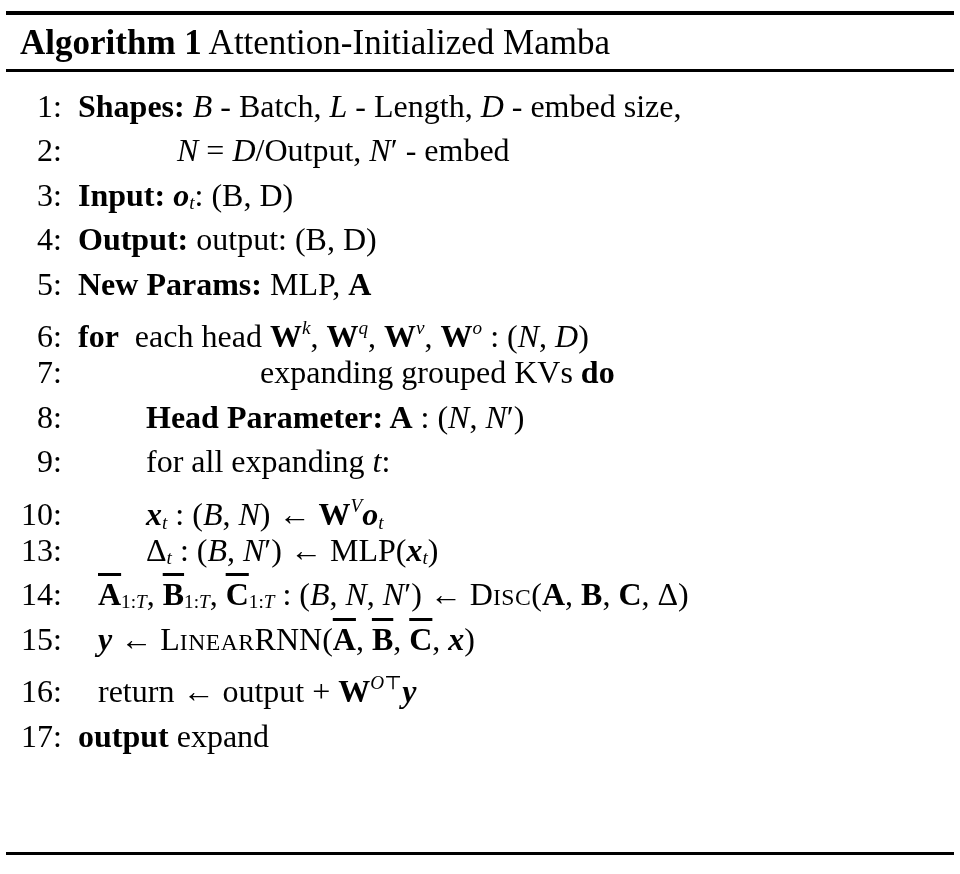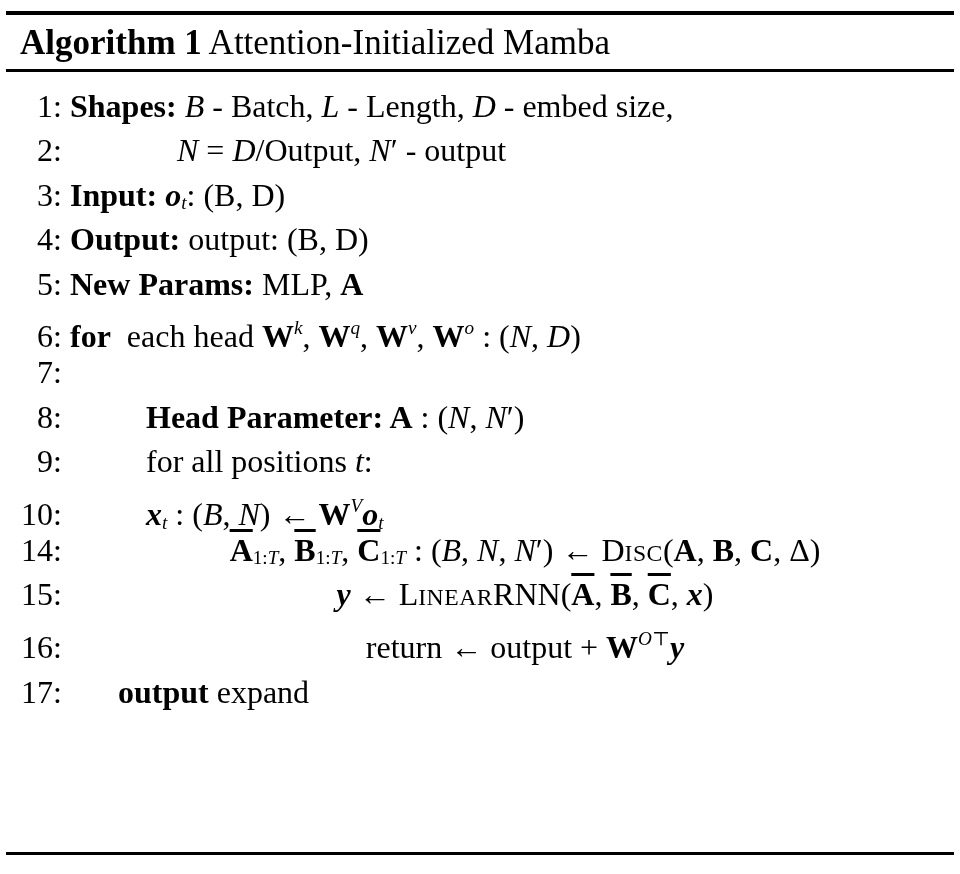--- a/index.html
+++ b/index.html
@@ -42,29 +42,29 @@
     left: 8px;
     right: 8px;
   }
   .line {
     display: flex;
     align-items: baseline;
     height: 44.4px;
     line-height: 44.4px;
     font-size: 32px;
   }
-  .line.gap { margin-top: 9px; gap: 48px; }
+  .line.gap { margin-top: 9px; }
   .num {
     flex: 0 0 54px;
     text-align: right;
     white-space: pre;
   }
   .content { flex: 1; white-space: pre; }
-  .ind-0  .content { margin-left: 8px; }
-  .ind-1  .content { margin-left: 36px; text-align: center; }
+  .ind-0  .content { margin-left: 16px; }
+  .ind-1  .content { margin-left: 36px; }
   .ind-2  .content { margin-left: 84px; }
   .ind-c1 .content { margin-left: 115px; }
   .ind-c2 .content { margin-left: 198px; }
 
   .seg { white-space: pre; }
   .s-b  { font-weight: bold; }
   .s-i  { font-style: italic; }
   .s-bi { font-weight: bold; font-style: italic; }
   .s-sup { font-size: 60%; vertical-align: 0.68em; }
   .s-sub { font-size: 60%; vertical-align: -0.18em; }
@@ -81,52 +81,57 @@
 
   <div class="rule rule-mid"></div>
 
   <div class="algo-body">
       <div class="line ind-0">
         <span class="num">1:</span>
         <span class="content"><span class="seg s-b">Shapes: </span><span class="seg s-i">B</span><span class="seg"> - Batch, </span><span class="seg s-i">L</span><span class="seg"> - Length, </span><span class="seg s-i">D</span><span class="seg"> - embed size,</span></span>
       </div>
       <div class="line ind-c1">
         <span class="num">2:</span>
-        <span class="content"><span class="seg s-i">N</span><span class="seg"> = </span><span class="seg s-i">D</span><span class="seg">/Output, </span><span class="seg s-i">N</span><span class="seg">′</span><span class="seg"> - output</span></span>
+        <span class="content"><span class="seg s-i">N</span><span class="seg"> = </span><span class="seg s-i">D</span><span class="seg">/Output, </span><span class="seg s-i">N</span><span class="seg">′</span><span class="seg"> - embed</span></span>
       </div>
       <div class="line ind-0">
         <span class="num">3:</span>
         <span class="content"><span class="seg s-b">Input: </span><span class="seg s-bi">o</span><span class="seg s-sub s-i">t</span><span class="seg">: (B, D)</span></span>
       </div>
       <div class="line ind-0">
         <span class="num">4:</span>
         <span class="content"><span class="seg s-b">Output: </span><span class="seg">output: (B, D)</span></span>
       </div>
       <div class="line ind-0">
         <span class="num">5:</span>
         <span class="content"><span class="seg s-b">New Params: </span><span class="seg">MLP, </span><span class="seg s-b">A</span></span>
       </div>
       <div class="line ind-0">
         <span class="num">6:</span>
         <span class="content"><span class="seg s-b">for</span><span class="seg">  each head </span><span class="seg s-b">W</span><span class="seg s-sup s-i">k</span><span class="seg">, </span><span class="seg s-b">W</span><span class="seg s-sup s-i">q</span><span class="seg">, </span><span class="seg s-b">W</span><span class="seg s-sup s-i">v</span><span class="seg">, </span><span class="seg s-b">W</span><span class="seg s-sup s-i">o</span><span class="seg"> : (</span><span class="seg s-i">N</span><span class="seg">, </span><span class="seg s-i">D</span><span class="seg">)</span></span>
       </div>
       <div class="line ind-c2">
         <span class="num">7:</span>
+        <span class="content"><span class="seg">expanding grouped KVs </span><span class="seg s-b">do</span></span>
       </div>
       <div class="line ind-2">
         <span class="num">8:</span>
         <span class="content"><span class="seg s-b">Head Parameter: </span><span class="seg s-b">A</span><span class="seg"> : (</span><span class="seg s-i">N</span><span class="seg">, </span><span class="seg s-i">N</span><span class="seg">′</span><span class="seg">)</span></span>
       </div>
       <div class="line ind-2">
         <span class="num">9:</span>
-        <span class="content"><span class="seg">for all positions </span><span class="seg s-i">t</span><span class="seg">:</span></span>
+        <span class="content"><span class="seg">for all expanding </span><span class="seg s-i">t</span><span class="seg">:</span></span>
       </div>
       <div class="line ind-2">
         <span class="num">10:</span>
         <span class="content"><span class="seg s-bi">x</span><span class="seg s-sub s-i">t</span><span class="seg"> : (</span><span class="seg s-i">B</span><span class="seg">, </span><span class="seg s-i">N</span><span class="seg">) ← </span><span class="seg s-b">W</span><span class="seg s-sup s-i">V</span><span class="seg s-bi">o</span><span class="seg s-sub s-i">t</span></span>
+      </div>
+      <div class="line ind-2">
+        <span class="num">13:</span>
+        <span class="content"><span class="seg">Δ</span><span class="seg s-sub s-i">t</span><span class="seg"> : (</span><span class="seg s-i">B</span><span class="seg">, </span><span class="seg s-i">N</span><span class="seg">′</span><span class="seg">) ← MLP(</span><span class="seg s-bi">x</span><span class="seg s-sub s-i">t</span><span class="seg">)</span></span>
       </div>
       <div class="line ind-1">
         <span class="num">14:</span>
         <span class="content"><span class="seg s-b s-ov">A</span><span class="seg s-sub">1:</span><span class="seg s-sub s-i">T</span><span class="seg">, </span><span class="seg s-b s-ov">B</span><span class="seg s-sub">1:</span><span class="seg s-sub s-i">T</span><span class="seg">, </span><span class="seg s-b s-ov">C</span><span class="seg s-sub">1:</span><span class="seg s-sub s-i">T</span><span class="seg"> : (</span><span class="seg s-i">B</span><span class="seg">, </span><span class="seg s-i">N</span><span class="seg">, </span><span class="seg s-i">N</span><span class="seg">′</span><span class="seg">) ← </span><span class="seg">D</span><span class="seg s-sc">ISC</span><span class="seg">(</span><span class="seg s-b">A</span><span class="seg">, </span><span class="seg s-b">B</span><span class="seg">, </span><span class="seg s-b">C</span><span class="seg">, Δ)</span></span>
       </div>
       <div class="line ind-1">
         <span class="num">15:</span>
         <span class="content"><span class="seg s-bi">y</span><span class="seg"> ← </span><span class="seg">L</span><span class="seg s-sc">INEAR</span><span class="seg">RNN(</span><span class="seg s-b s-ov">A</span><span class="seg">, </span><span class="seg s-b s-ov">B</span><span class="seg">, </span><span class="seg s-b s-ov">C</span><span class="seg">, </span><span class="seg s-bi">x</span><span class="seg">)</span></span>
       </div>
       <div class="line ind-1">

